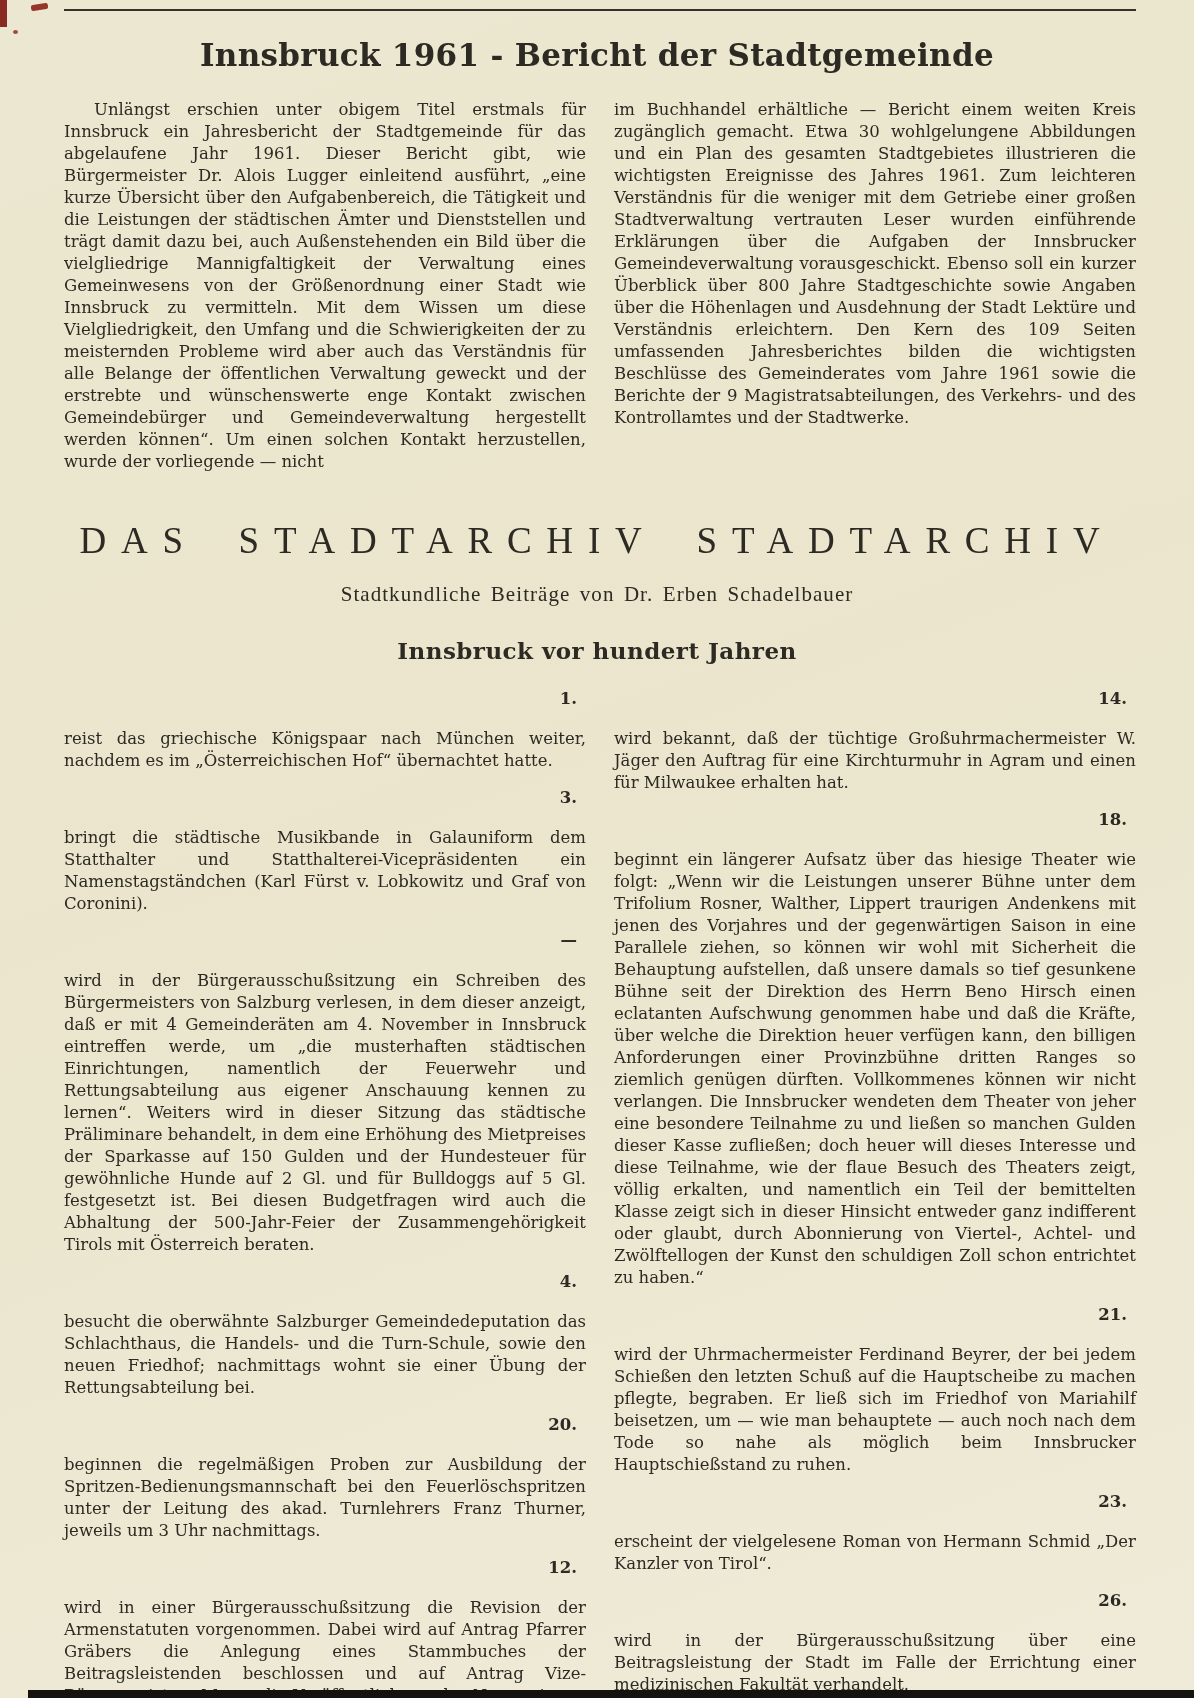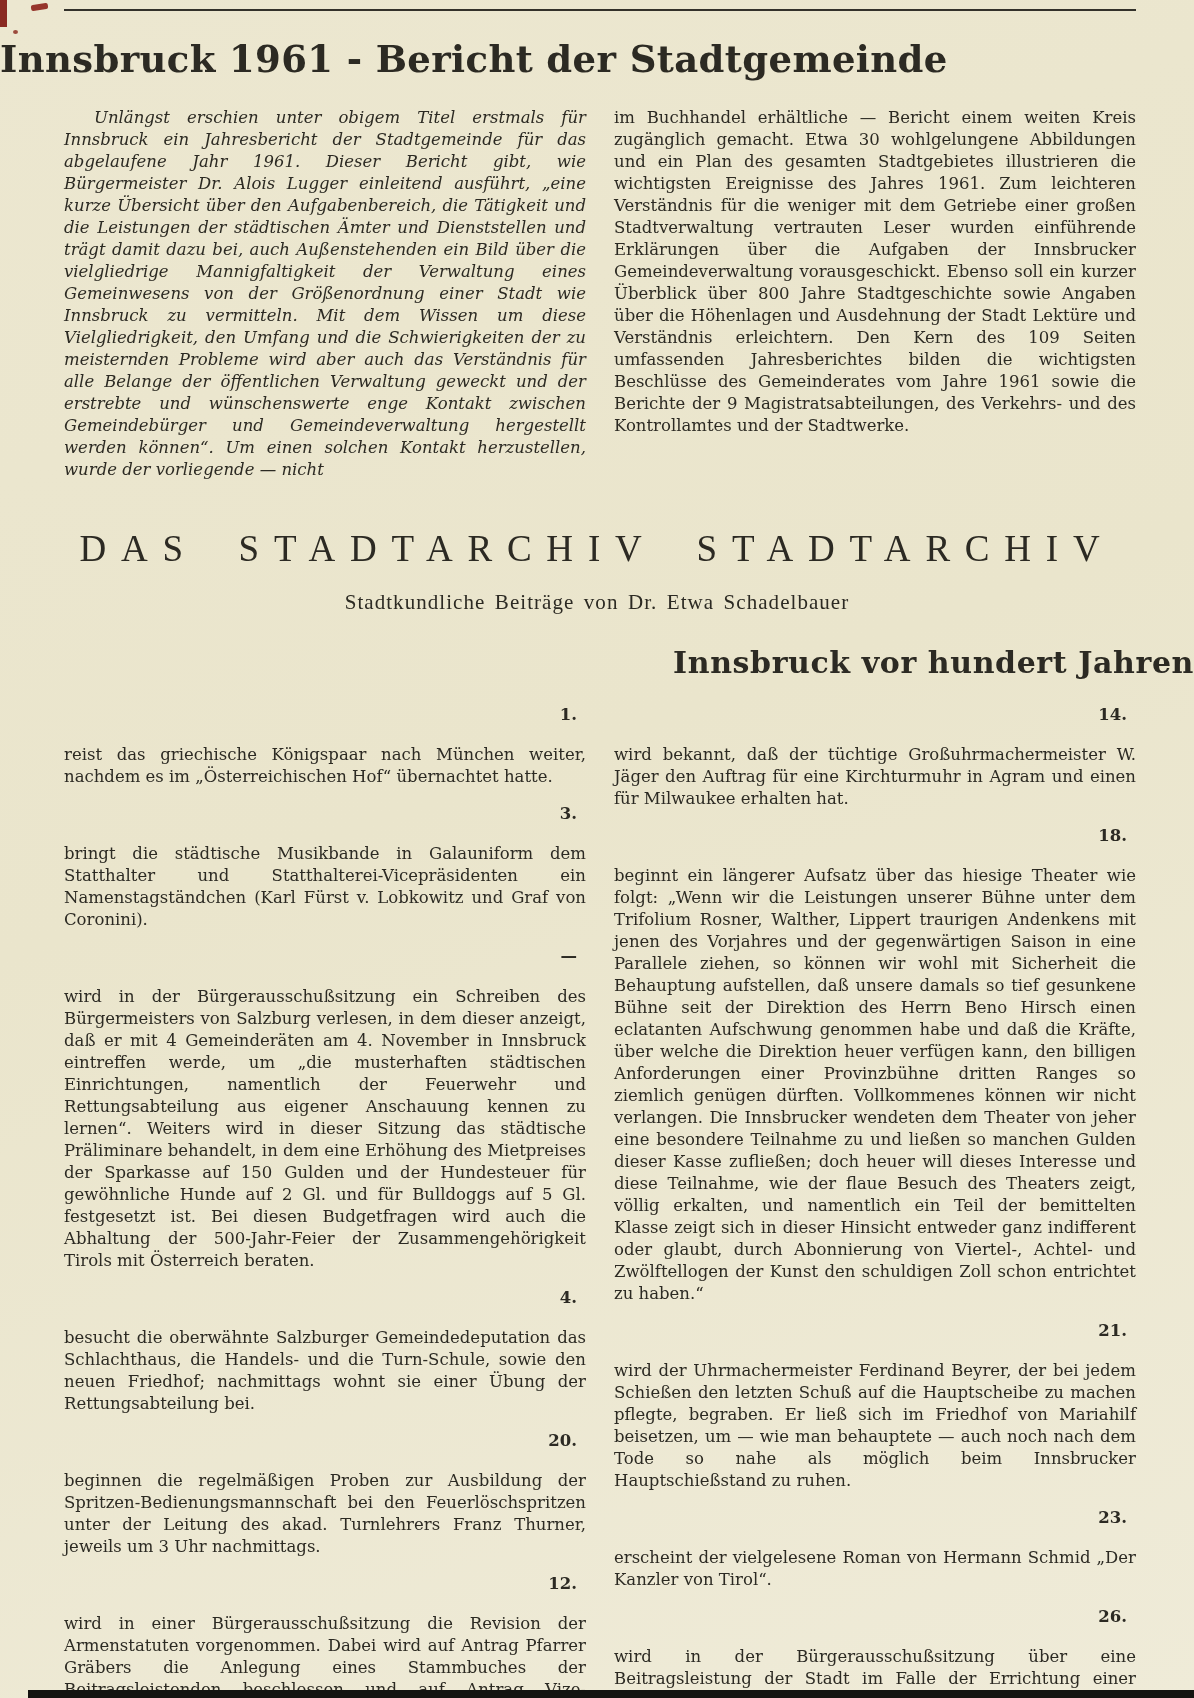--- a/index.html
+++ b/index.html
@@ -27,61 +27,61 @@
     font-weight: bold;
   }
   .page-header .center { font-weight: bold; }
   .header-rule {
     height: 2px;
     background: #33312a;
     margin: 9px 58px 0 64px;
   }
   .article1-title {
     margin: 26px 0 0 0;
-    text-align: left;
-    font-size: 37px;
+    text-align: center;
+    font-size: 31px;
     font-weight: bold;
     letter-spacing: 0.01em;
   }
   .columns {
     display: flex;
     gap: 28px;
     margin: 0 58px 0 64px;
   }
   .columns .col {
     flex: 1 1 0;
     font-size: 16.5px;
     line-height: 22px;
     text-align: justify;
   }
   .article1 { margin-top: 26px; }
   .article1 p { margin: 0; }
-  .indent { text-indent: 30px; font-style: italic; }
+  .indent { text-indent: 30px; }
   .archiv-title {
     margin: 46px 0 0 0;
     text-align: center;
     font-family: "Liberation Serif", "DejaVu Serif", serif;
     font-size: 37px;
     font-weight: normal;
     letter-spacing: 0.40em;
     word-spacing: 0.45em;
     white-space: nowrap;
   }
   .archiv-subtitle {
     margin-top: 20px;
     text-align: center;
     font-family: "Liberation Serif", "DejaVu Serif", serif;
     font-size: 21px;
     letter-spacing: 0.05em;
     word-spacing: 0.15em;
   }
   .archiv-heading {
     margin-top: 30px;
-    text-align: right;
-    font-size: 30px;
+    text-align: center;
+    font-size: 23px;
     font-weight: bold;
     letter-spacing: 0.02em;
   }
   .article2 { margin-top: 24px; }
   .date-label {
     margin: 34px 0 22px 12px;
     font-size: 17px;
     font-weight: bold;
   }
   .item {
@@ -141,21 +141,21 @@
   <div class="header-rule"></div>
 
   <h1 class="article1-title">Innsbruck 1961 - Bericht der Stadtgemeinde</h1>
 
   <div class="columns article1">
     <p class="col indent">Unlängst erschien unter obigem Titel erstmals für Innsbruck ein Jahresbericht der Stadtgemeinde für das abgelaufene Jahr 1961. Dieser Bericht gibt, wie Bürgermeister Dr. Alois Lugger einleitend ausführt, „eine kurze Übersicht über den Aufgabenbereich, die Tätigkeit und die Leistungen der städtischen Ämter und Dienststellen und trägt damit dazu bei, auch Außenstehenden ein Bild über die vielgliedrige Mannigfaltigkeit der Verwaltung eines Gemeinwesens von der Größenordnung einer Stadt wie Innsbruck zu vermitteln. Mit dem Wissen um diese Vielgliedrigkeit, den Umfang und die Schwierigkeiten der zu meisternden Probleme wird aber auch das Verständnis für alle Belange der öffentlichen Verwaltung geweckt und der erstrebte und wünschenswerte enge Kontakt zwischen Gemeindebürger und Gemeindeverwaltung hergestellt werden können“. Um einen solchen Kontakt herzustellen, wurde der vorliegende — nicht</p>
     <p class="col">im Buchhandel erhältliche — Bericht einem weiten Kreis zugänglich gemacht. Etwa 30 wohlgelungene Abbildungen und ein Plan des gesamten Stadtgebietes illustrieren die wichtigsten Ereignisse des Jahres 1961. Zum leichteren Verständnis für die weniger mit dem Getriebe einer großen Stadtverwaltung vertrauten Leser wurden einführende Erklärungen über die Aufgaben der Innsbrucker Gemeindeverwaltung vorausgeschickt. Ebenso soll ein kurzer Überblick über 800 Jahre Stadtgeschichte sowie Angaben über die Höhenlagen und Ausdehnung der Stadt Lektüre und Verständnis erleichtern. Den Kern des 109 Seiten umfassenden Jahresberichtes bilden die wichtigsten Beschlüsse des Gemeinderates vom Jahre 1961 sowie die Berichte der 9 Magistratsabteilungen, des Verkehrs- und des Kontrollamtes und der Stadtwerke.</p>
   </div>
 
   <h2 class="archiv-title">DAS STADTARCHIV STADTARCHIV</h2>
-  <div class="archiv-subtitle">Stadtkundliche Beiträge von Dr. Etwa Schadelbauer</div>
+  <div class="archiv-subtitle">Stadtkundliche Beiträge von Dr. Erben Schadelbauer</div>
   <div class="archiv-heading">Innsbruck vor hundert Jahren</div>
 
   <div class="columns article2">
     <div class="col">
       <div>
 
           <div class="item">
             <span class="item-num">1.</span>
             <span class="item-text">reist das griechische Königspaar nach München weiter, nachdem es im „Österreichischen Hof“ übernachtet hatte.</span>
           </div>

